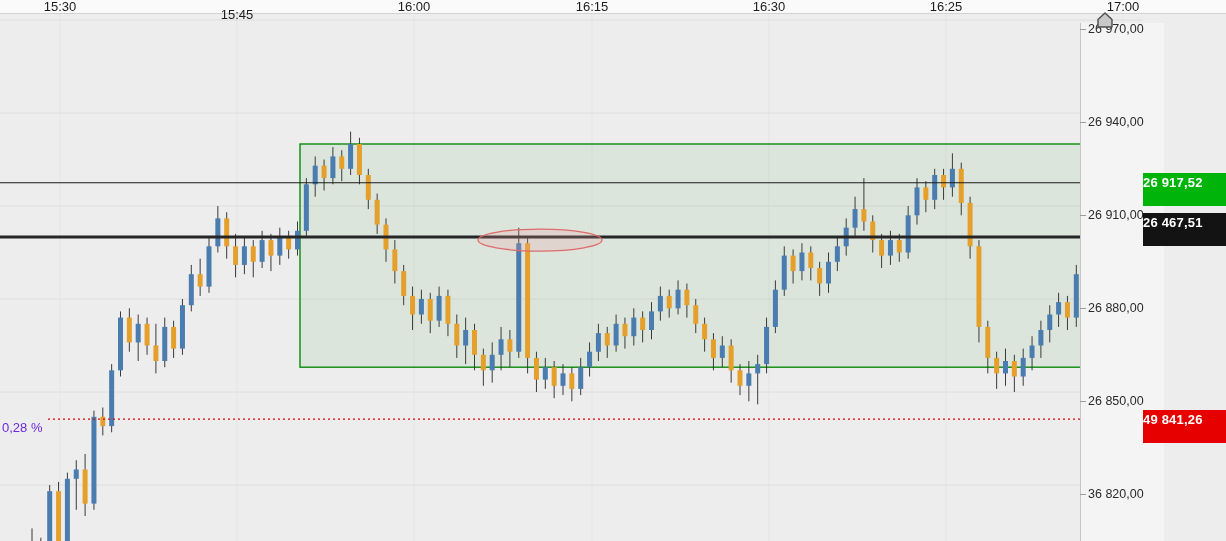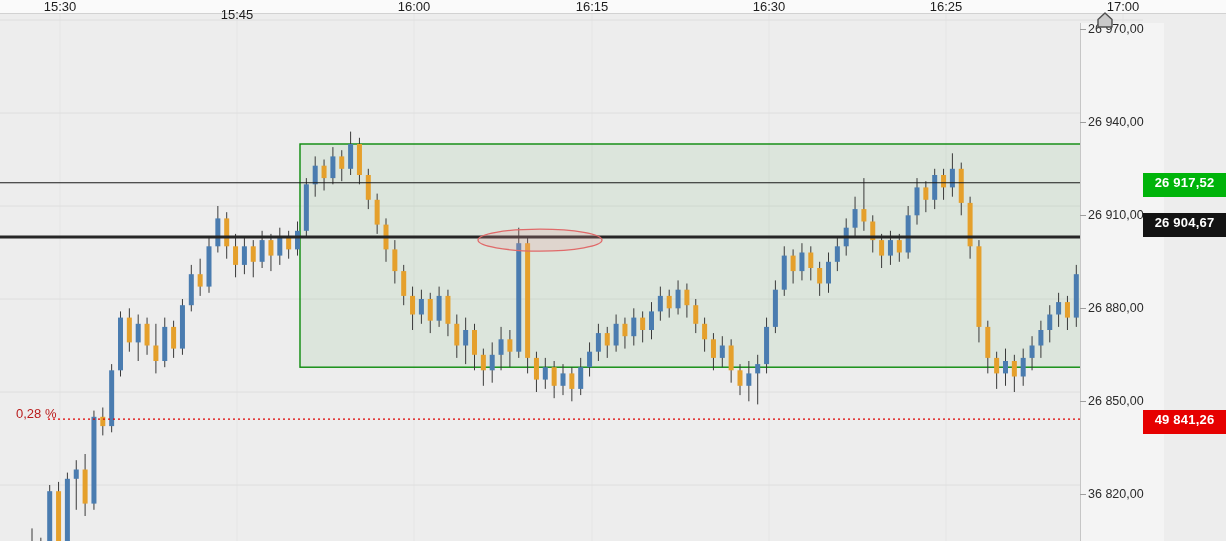--- a/index.html
+++ b/index.html
@@ -23,22 +23,22 @@
     background:#f4f4f4; border-left:1px solid #c6c6c6; z-index:4;margin-top:9px;
   }
   .price-label{
     position:absolute; left:7px; transform:translateY(-50%);
     font-size:12.5px; color:#2b2b2b; white-space:nowrap;
   }
   .price-tick{
     position:absolute; left:-1px; width:6px; height:1px; background:#9d9d9d;
   }
   .badge{
-    position:absolute; left:0; width:83px; height:24px; line-height:19px;
-    color:#ffffff; font-size:13px; font-weight:bold; text-align:center;
+    position:absolute; left:0; width:83px; height:33px; line-height:19px;
+    color:#ffffff; font-size:13px; font-weight:bold; 
     z-index:6; letter-spacing:0.2px;
   }
   .pct-label{
     position:absolute; left:2px; z-index:3; transform:translateY(-50%);
     font-size:13px; white-space:nowrap;
   }
   .home-btn{
     position:absolute; z-index:7; width:18px; height:18px; cursor:pointer;
     background:transparent; border:none; padding:0;
   }
@@ -330,24 +330,24 @@
       <span class="price-label" style="top: 192px;">26 910,00</span>
       <div class="price-tick" style="top: 285px;"></div>
       <span class="price-label" style="top: 285px;">26 880,00</span>
       <div class="price-tick" style="top: 378px;"></div>
       <span class="price-label" style="top: 378px;">26 850,00</span>
       <div class="price-tick" style="top: 471px;"></div>
       <span class="price-label" style="top: 471px;">36 820,00</span>
     </div>
 
   <div class="badge" style="top: 173.188px; left: 1143px; background: rgb(0, 180, 10);">26 917,52</div>
-  <div class="badge" style="top: 213.023px; left: 1143px; background: rgb(19, 19, 19);">26 904,67</div>
+  <div class="badge" style="top: 213.023px; left: 1143px; background: rgb(19, 19, 19);">26 467,51</div>
   <div class="badge" style="top: 409.594px; left: 1143px; background: rgb(230, 0, 0);">49 841,26</div>
 
-  <div class="pct-label" style="top: 413px; color: #b91c1c; margin-left: 14px;">0,28 %</div>
+  <div class="pct-label" style="top: 427px; color: #6d28d9;">0,28 %</div>
 
   <button class="home-btn" title="" style="left: 1096px; top: 11px;">
     <svg width="18" height="18" viewBox="0 0 18 18">
       <polygon points="9,2 16,8.5 16,16 2,16 2,8.5" stroke-width="1.4" stroke-linejoin="round" fill="#c9c9c9" stroke="#4d4d4d"></polygon>
     </svg>
   </button>
 
 </div>
 
 </body></html>

